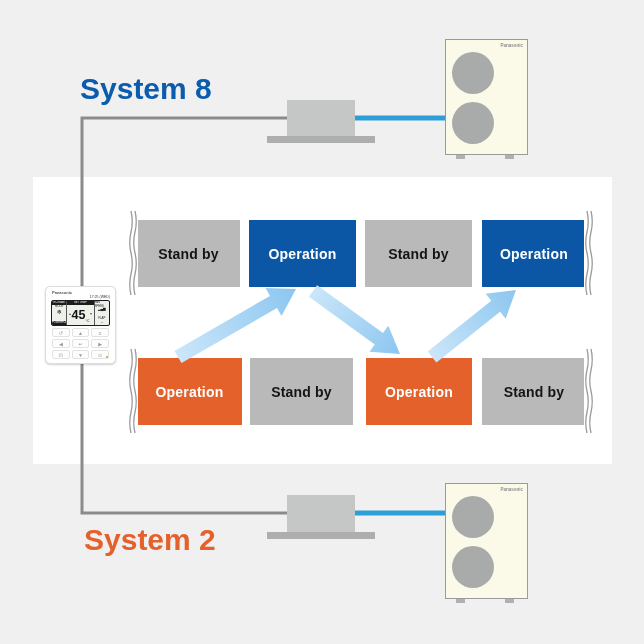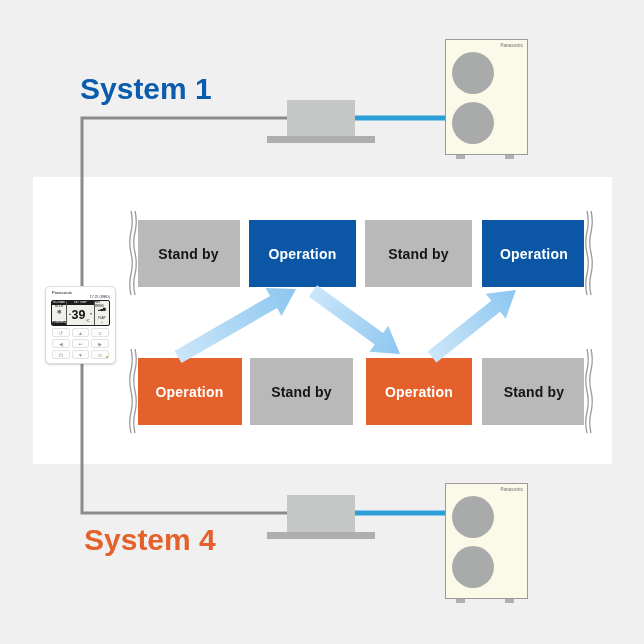--- a/index.html
+++ b/index.html
@@ -131,22 +131,22 @@
       <rect class="sq-back" x="584" y="349" width="10" height="85"></rect>
       <path class="sq" d="M587,349 q2.5,10.5 0,21 t0,21 t0,21 t0,21"></path>
       <path class="sq" d="M591,349 q2.5,10.5 0,21 t0,21 t0,21 t0,21"></path>
     </g>
 
     <polygon fill="url(#ag1)" points="181.5,363.1 277,308.1 281.5,315.9 296,289 265.5,288.1 270,295.9 174.5,350.9"></polygon>
     <polygon fill="url(#ag2)" points="308.9,296.7 374.8,344.4 369.5,351.7 400,354 388.3,325.7 383,333 317.1,285.3"></polygon>
     <polygon fill="url(#ag3)" points="436.4,362.5 500.1,311.7 505.7,318.7 516,290 485.7,293.7 491.3,300.7 427.6,351.5"></polygon>
   </svg>
 
-  <div class="sys-label sys1">System 1</div>
-  <div class="sys-label sys2">System 4</div>
+  <div class="sys-label sys1">System 8</div>
+  <div class="sys-label sys2">System 2</div>
 
   <div class="indoor iu1"></div>
   <div class="indoor-base ib1"></div>
   <div class="indoor iu2"></div>
   <div class="indoor-base ib2"></div>
 
   <div class="outdoor ou1">
     <div class="ou-brand">Panasonic</div>
     <div class="fan top"></div>
     <div class="fan bottom"></div>
@@ -169,21 +169,21 @@
       <div class="rc-col rc-left">
         <div class="rc-banner">ECONAVI</div>
         <div class="rc-tiny">MODE</div>
         <div class="rc-snow">❄</div>
         <div class="rc-banner" style="margin-top:auto">POWERFUL</div>
       </div>
       <div class="rc-col rc-mid">
         <div class="rc-banner">SET TEMP</div>
         <div class="rc-temp-row">
           <span class="rc-arr">▲</span>
-          <span class="rc-temp">39</span>
+          <span class="rc-temp">45</span>
           <span class="rc-unit">°C</span>
           <span class="rc-arr">▼</span>
         </div>
       </div>
       <div class="rc-col rc-right">
         <div class="rc-tiny">FAN SPEED</div>
         <div class="rc-bars">▂▄▆</div>
         <div class="rc-tiny" style="margin-top:auto">FLAP</div>
         <div class="rc-flapicon">◔</div>
       </div>

